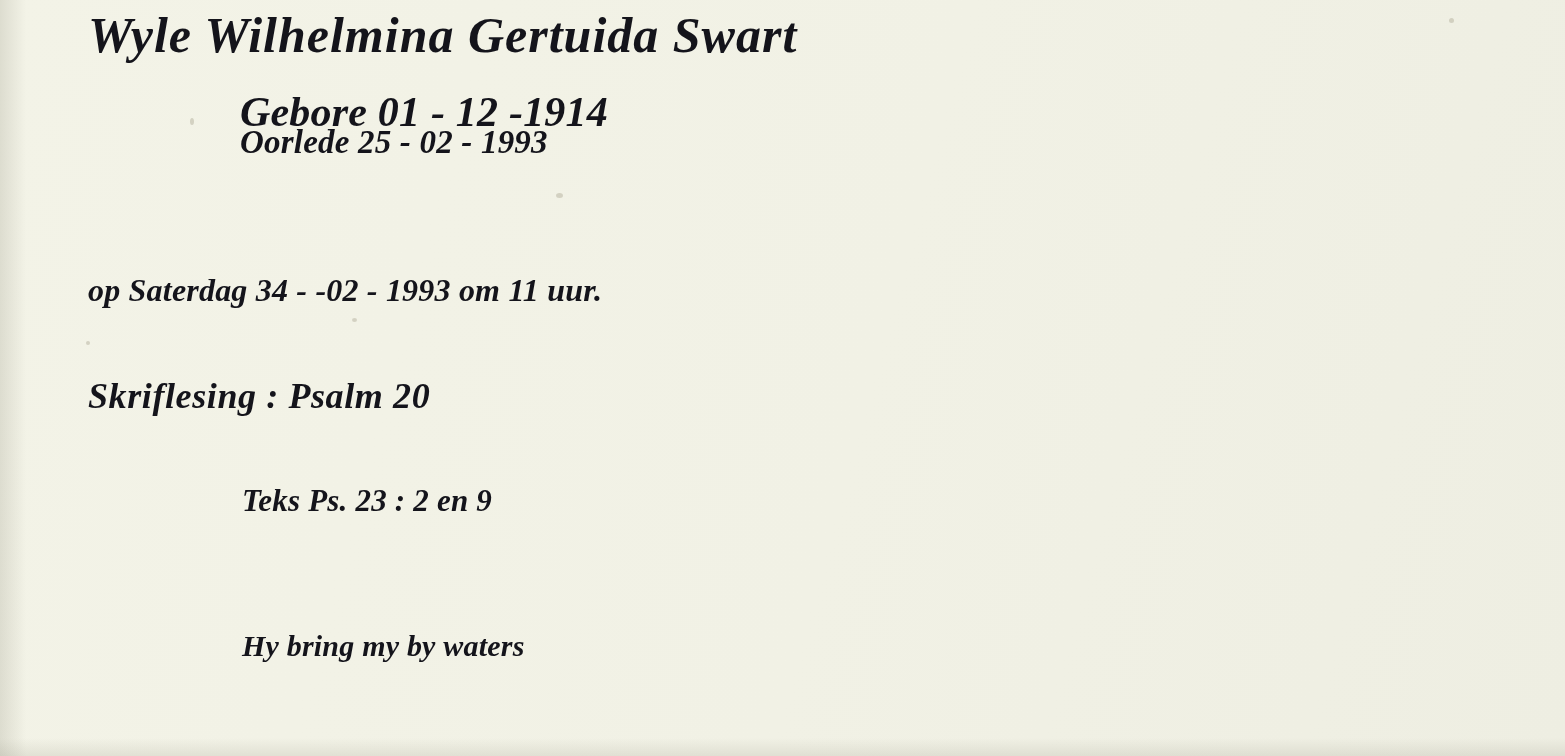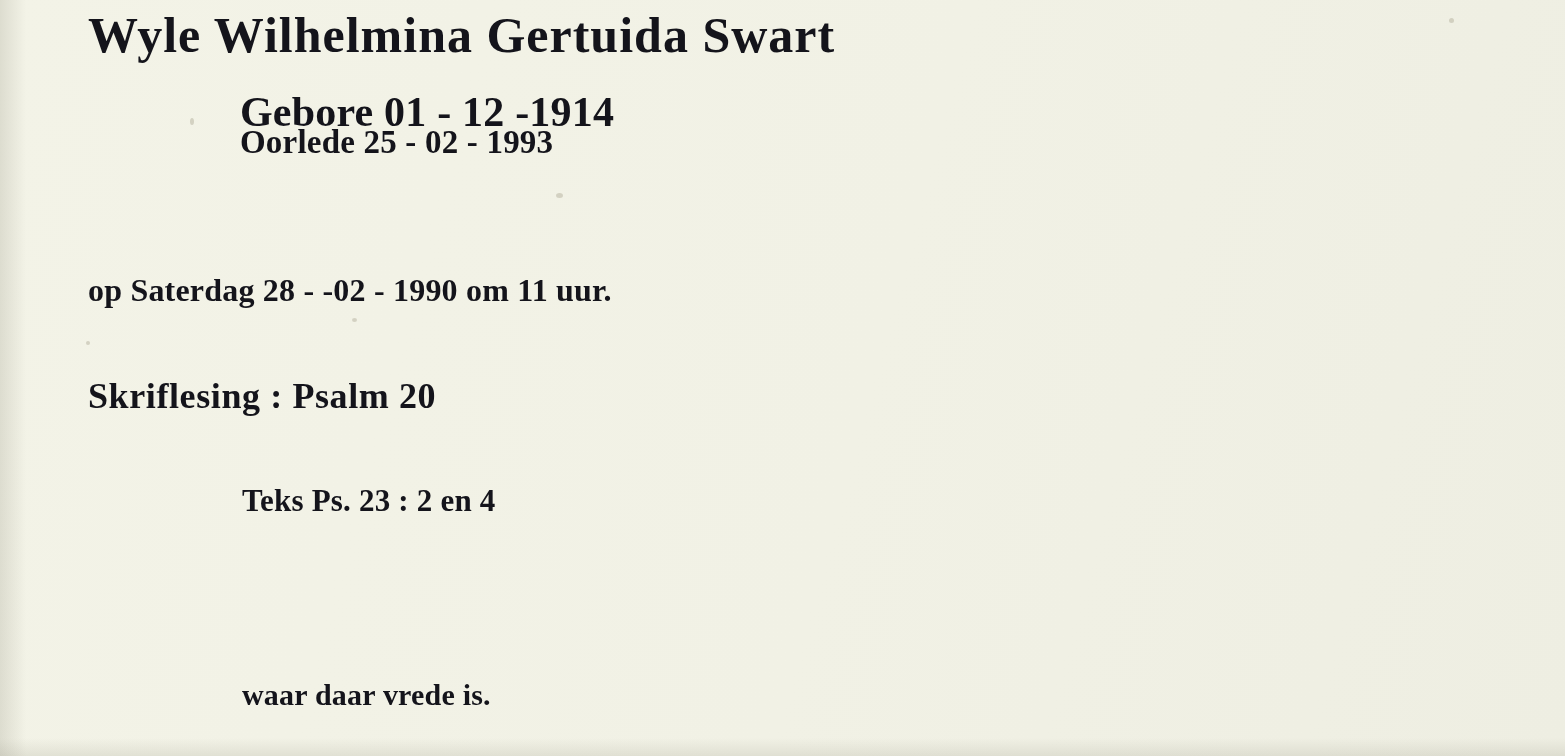--- a/index.html
+++ b/index.html
@@ -32,20 +32,21 @@
     left: 0; top: 0; bottom: 0; width: 26px;
     background: linear-gradient(to right, rgba(120,118,100,.18), rgba(120,118,100,0));
   }
   .edge-shadow-bottom {
     position: absolute;
     left: 0; right: 0; bottom: 0; height: 18px;
     background: linear-gradient(to top, rgba(120,118,100,.14), rgba(120,118,100,0));
   }
   .text-block {
     position: absolute;
+    font-style: italic;
     font-weight: 700;
     white-space: nowrap;
     letter-spacing: .2px;
     color: #14141b;
     text-align: right;
   }
   .name {
     left: 88px;
     top: 6px;
     font-size: 50px;
@@ -110,21 +111,21 @@
   <div class="speck" style="left:556px; top:193px; width:7px; height:5px;"></div>
   <div class="speck" style="left:352px; top:318px; width:5px; height:4px;"></div>
   <div class="speck" style="left:86px; top:341px; width:4px; height:4px;"></div>
   <div class="speck" style="left:1449px; top:18px; width:5px; height:5px;"></div>
 
   <div class="text-block name">Wyle  Wilhelmina Gertuida Swart</div>
 
   <div class="text-block born">Gebore  01 - 12 -1914</div>
   <div class="text-block died">Oorlede 25 - 02 - 1993</div>
 
-  <div class="text-block service-2">op Saterdag 28 - -02 - 1990 om 11 uur.</div>
+  <div class="text-block service-2">op Saterdag 34 - -02 - 1993 om 11 uur.</div>
 
   <div class="text-block reading">Skriflesing :  Psalm  20</div>
 
-  <div class="text-block verse-ref">Teks  Ps. 23 : 2 en 4</div>
+  <div class="text-block verse-ref">Teks  Ps. 23 : 2 en 9</div>
 
-  <div class="text-block verse-3">waar daar vrede is.</div>
+  <div class="text-block verse-2">Hy bring my by waters</div>
 
 </div>
 
 </body></html>

